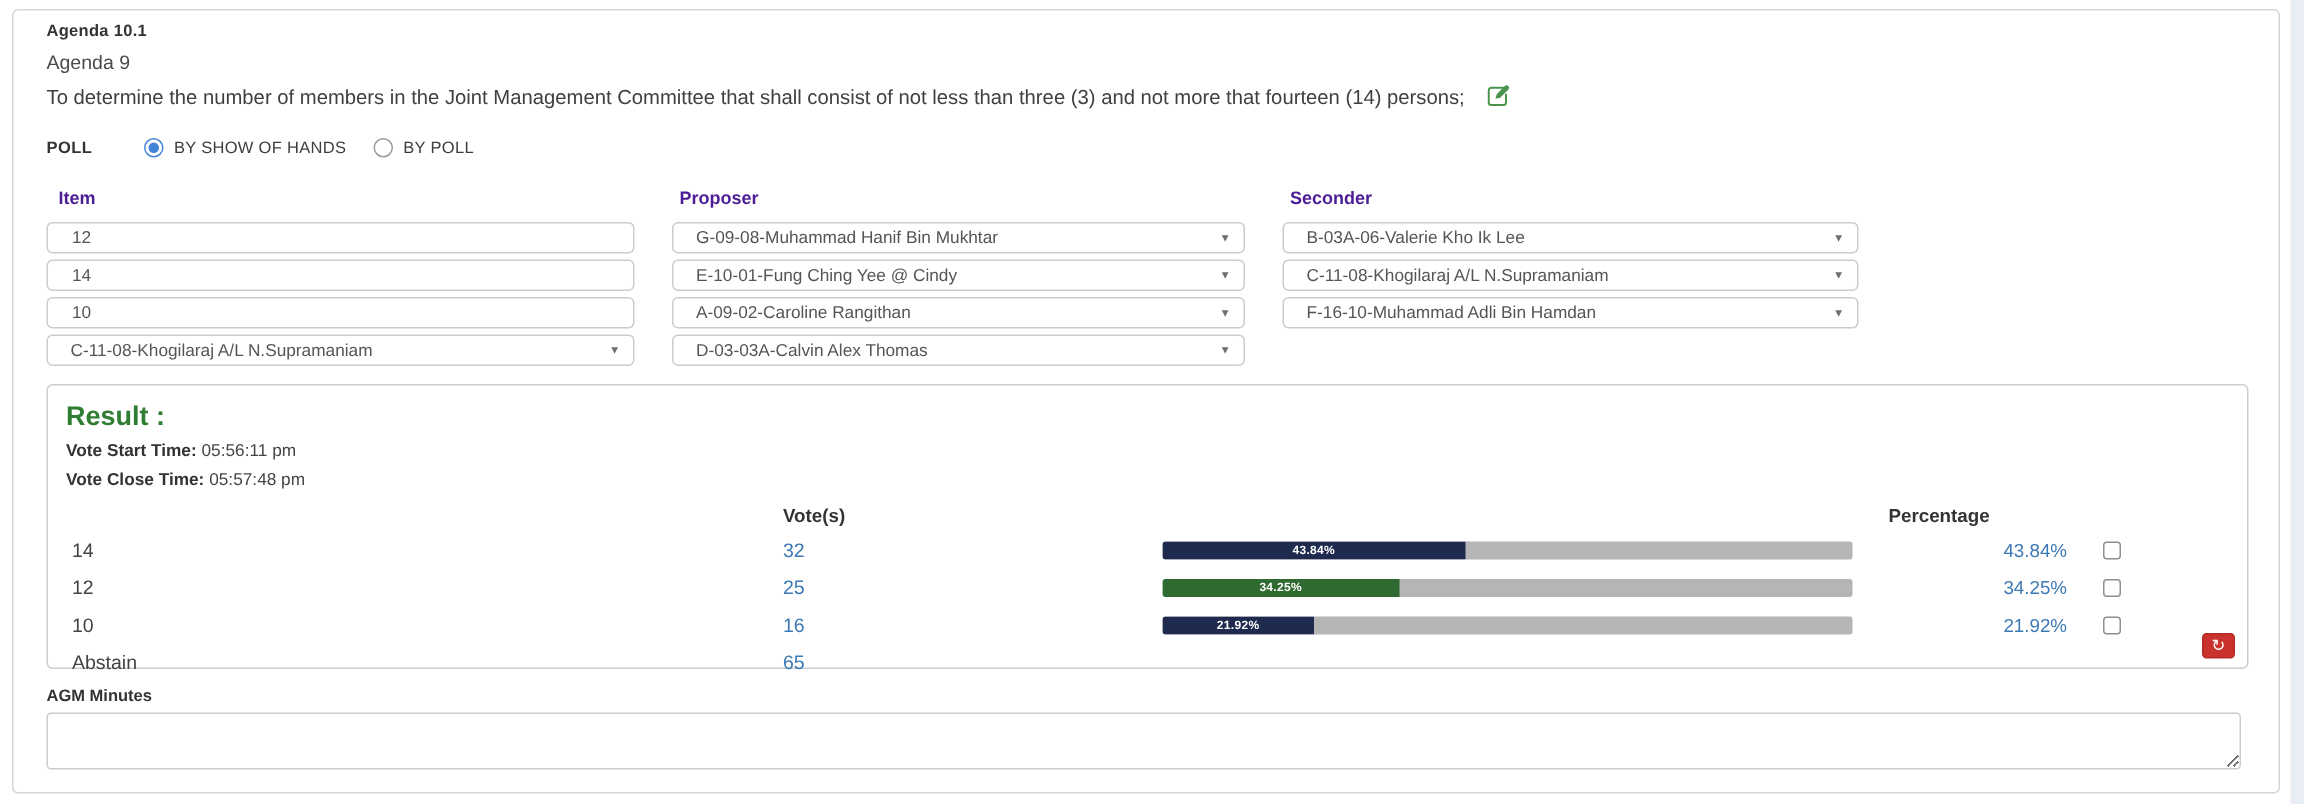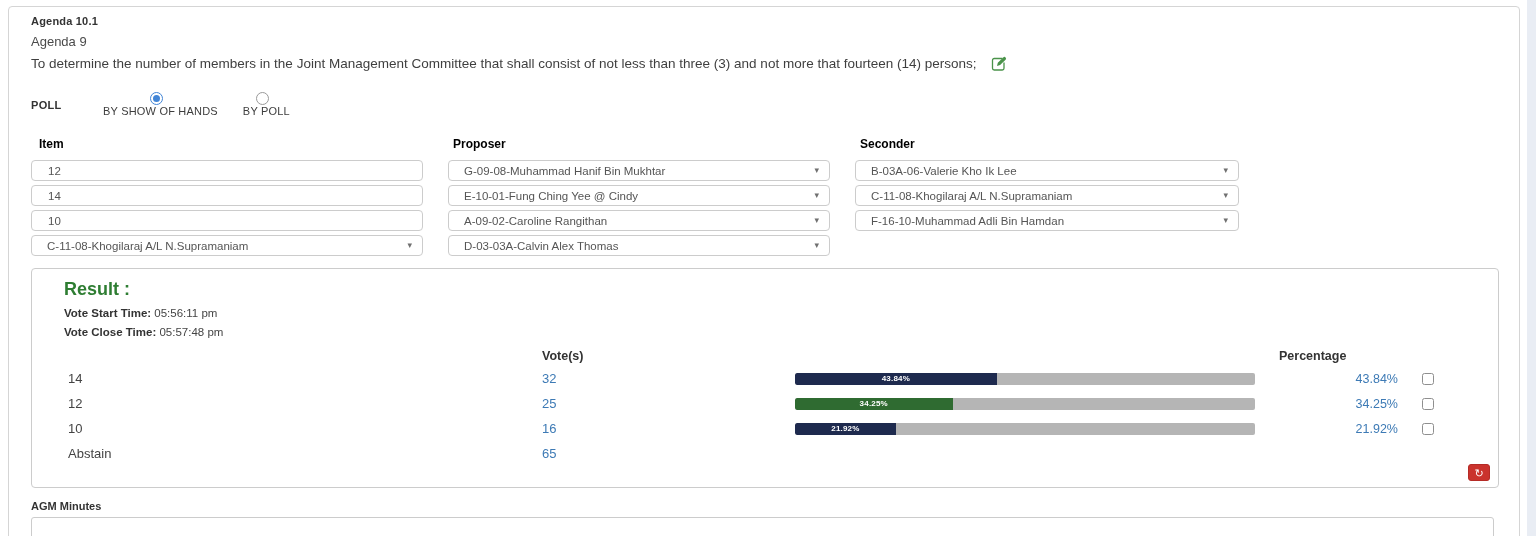--- a/index.html
+++ b/index.html
@@ -3,48 +3,48 @@
 <meta charset="utf-8">
 <style>
   * { margin:0; padding:0; box-sizing:border-box; }
   html,body { width:1536px; height:536px; overflow:hidden; background:#ffffff;
     font-family:"Liberation Sans","DejaVu Sans",sans-serif; color:#444; }
   .scroll-strip { position:fixed; top:0; right:0; width:9px; height:100%; background:#e9edf4; }
   .card { background:#fff; border:1px solid #d5d5d5; border-radius:4px;
     margin:6px 16px 0 8px; padding:8px 20px 10px 22px; }
   .agenda-code { font-size:11px; font-weight:bold; color:#333; letter-spacing:.2px; }
   .agenda-title { font-size:13px; color:#4a4a4a; margin-top:7px; }
-  .agenda-desc-row { display:flex; gap:14px; margin-top:7px; }
+  .agenda-desc-row { display:flex; align-items:center; gap:14px; margin-top:7px; }
   .agenda-desc { font-size:13.5px; color:#3f3f3f; }
   .edit-icon { width:16px; height:16px; display:inline-block; cursor:pointer; }
   
   .vote-row { display:flex; align-items:center; margin-top:20px; }
   .vote-label { font-size:11px; font-weight:bold; color:#333; width:47px; letter-spacing:.3px; }
-  .radio-opt { display:flex; align-items:center; margin-left:18px; cursor:pointer;flex-direction:column; }
+  .radio-opt { display:flex; align-items:center; margin-left:18px; cursor:pointer; }
   .radio { width:13px; height:13px; border-radius:50%; border:1px solid #9a9a9a;
     background:#fff; position:relative; }
   .radio.checked { border-color:#4285d6; }
   .radio.checked::after { content:""; position:absolute; inset:2px; border-radius:50%; background:#4285d6; }
   .radio-text { font-size:11px; color:#3d3d3d; margin-left:7px; letter-spacing:.2px; }
   
   .nom-table { margin-top:18px; }
   .nom-row { display:grid; grid-template-columns:392px 382px 384px; column-gap:25px;
     align-items:center; margin-bottom:4px; min-height:21px; }
-  .nom-head { font-size:12px; font-weight:bold; color:#000000; padding-left:8px; margin-bottom:3px; }
+  .nom-head { font-size:12px; font-weight:bold; color:#4c1d95; padding-left:8px; margin-bottom:3px; }
   .text-input { width:100%; height:21px; border:1px solid #ccc; border-radius:4px;
     font-size:11.5px; color:#555; padding:0 16px; outline:none;
     font-family:"Liberation Sans",sans-serif; }
   .select { width:100%; height:21px; border:1px solid #ccc; border-radius:4px; background:#fff;
     display:flex; align-items:center; justify-content:space-between; padding:0 10px 0 15px;
     font-size:11.5px; color:#555; cursor:pointer; }
   .caret { font-size:9px; color:#707070; line-height:1; }
   .nom-plain { font-size:12px; color:#444; padding-left:6px; }
   
   .result-panel { border:1px solid #ccc; border-radius:4px; margin-top:12px;
-    padding:8px 16px 6px 32px; position:relative; height:220px; }
+    padding:8px 16px 6px 12px; position:relative; height:190px; }
   .result-heading { font-size:18px; font-weight:600; color:#2e7d32; margin-top:2px; }
   .time-line { font-size:11.5px; margin-top:7px; color:#444; }
   .time-line:first-of-type { margin-top:10px; }
   .time-label { font-weight:bold; color:#333; }
   .res-grid { display:grid; grid-template-columns:478px 253px 460px 143px 36px;
     align-items:center; min-height:25px; }
   .res-head { margin-top:8px; min-height:20px; }
   .res-head .hd { font-size:12.5px; font-weight:bold; color:#333; }
   .res-opt { font-size:13px; color:#444; padding-left:4px; }
   .res-votes { font-size:13px; color:#3d7ab5; cursor:pointer; }

